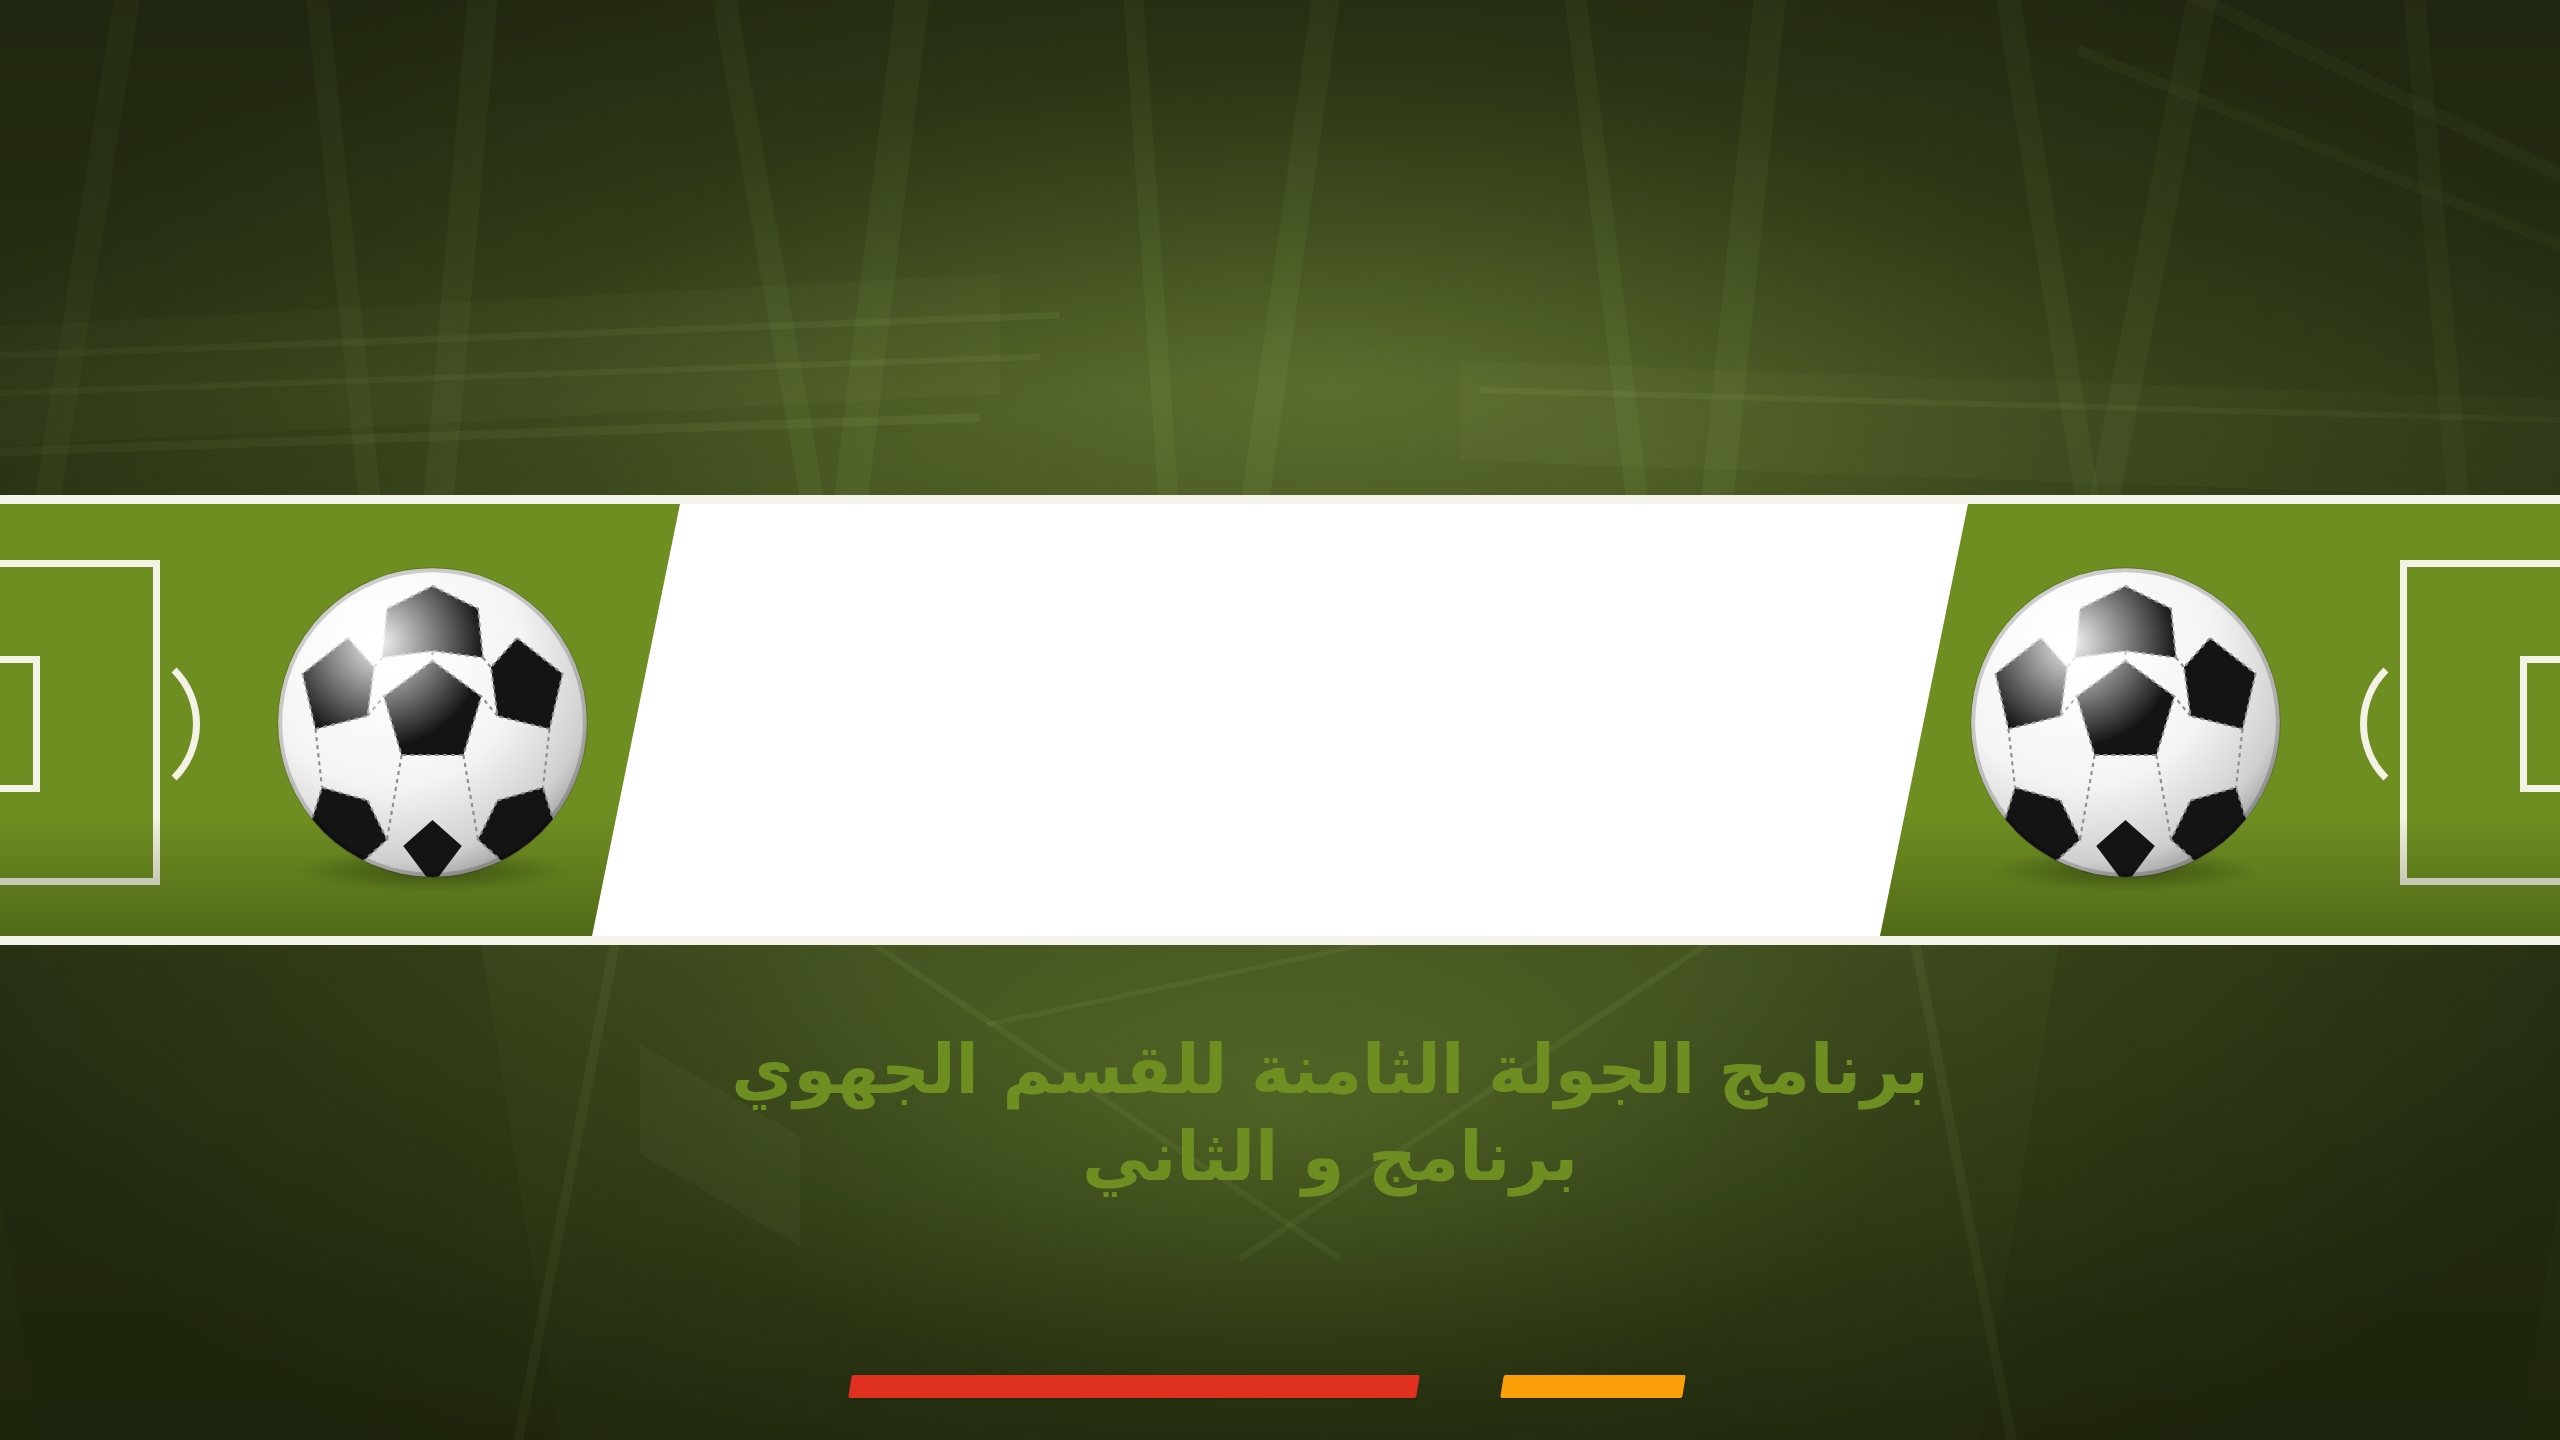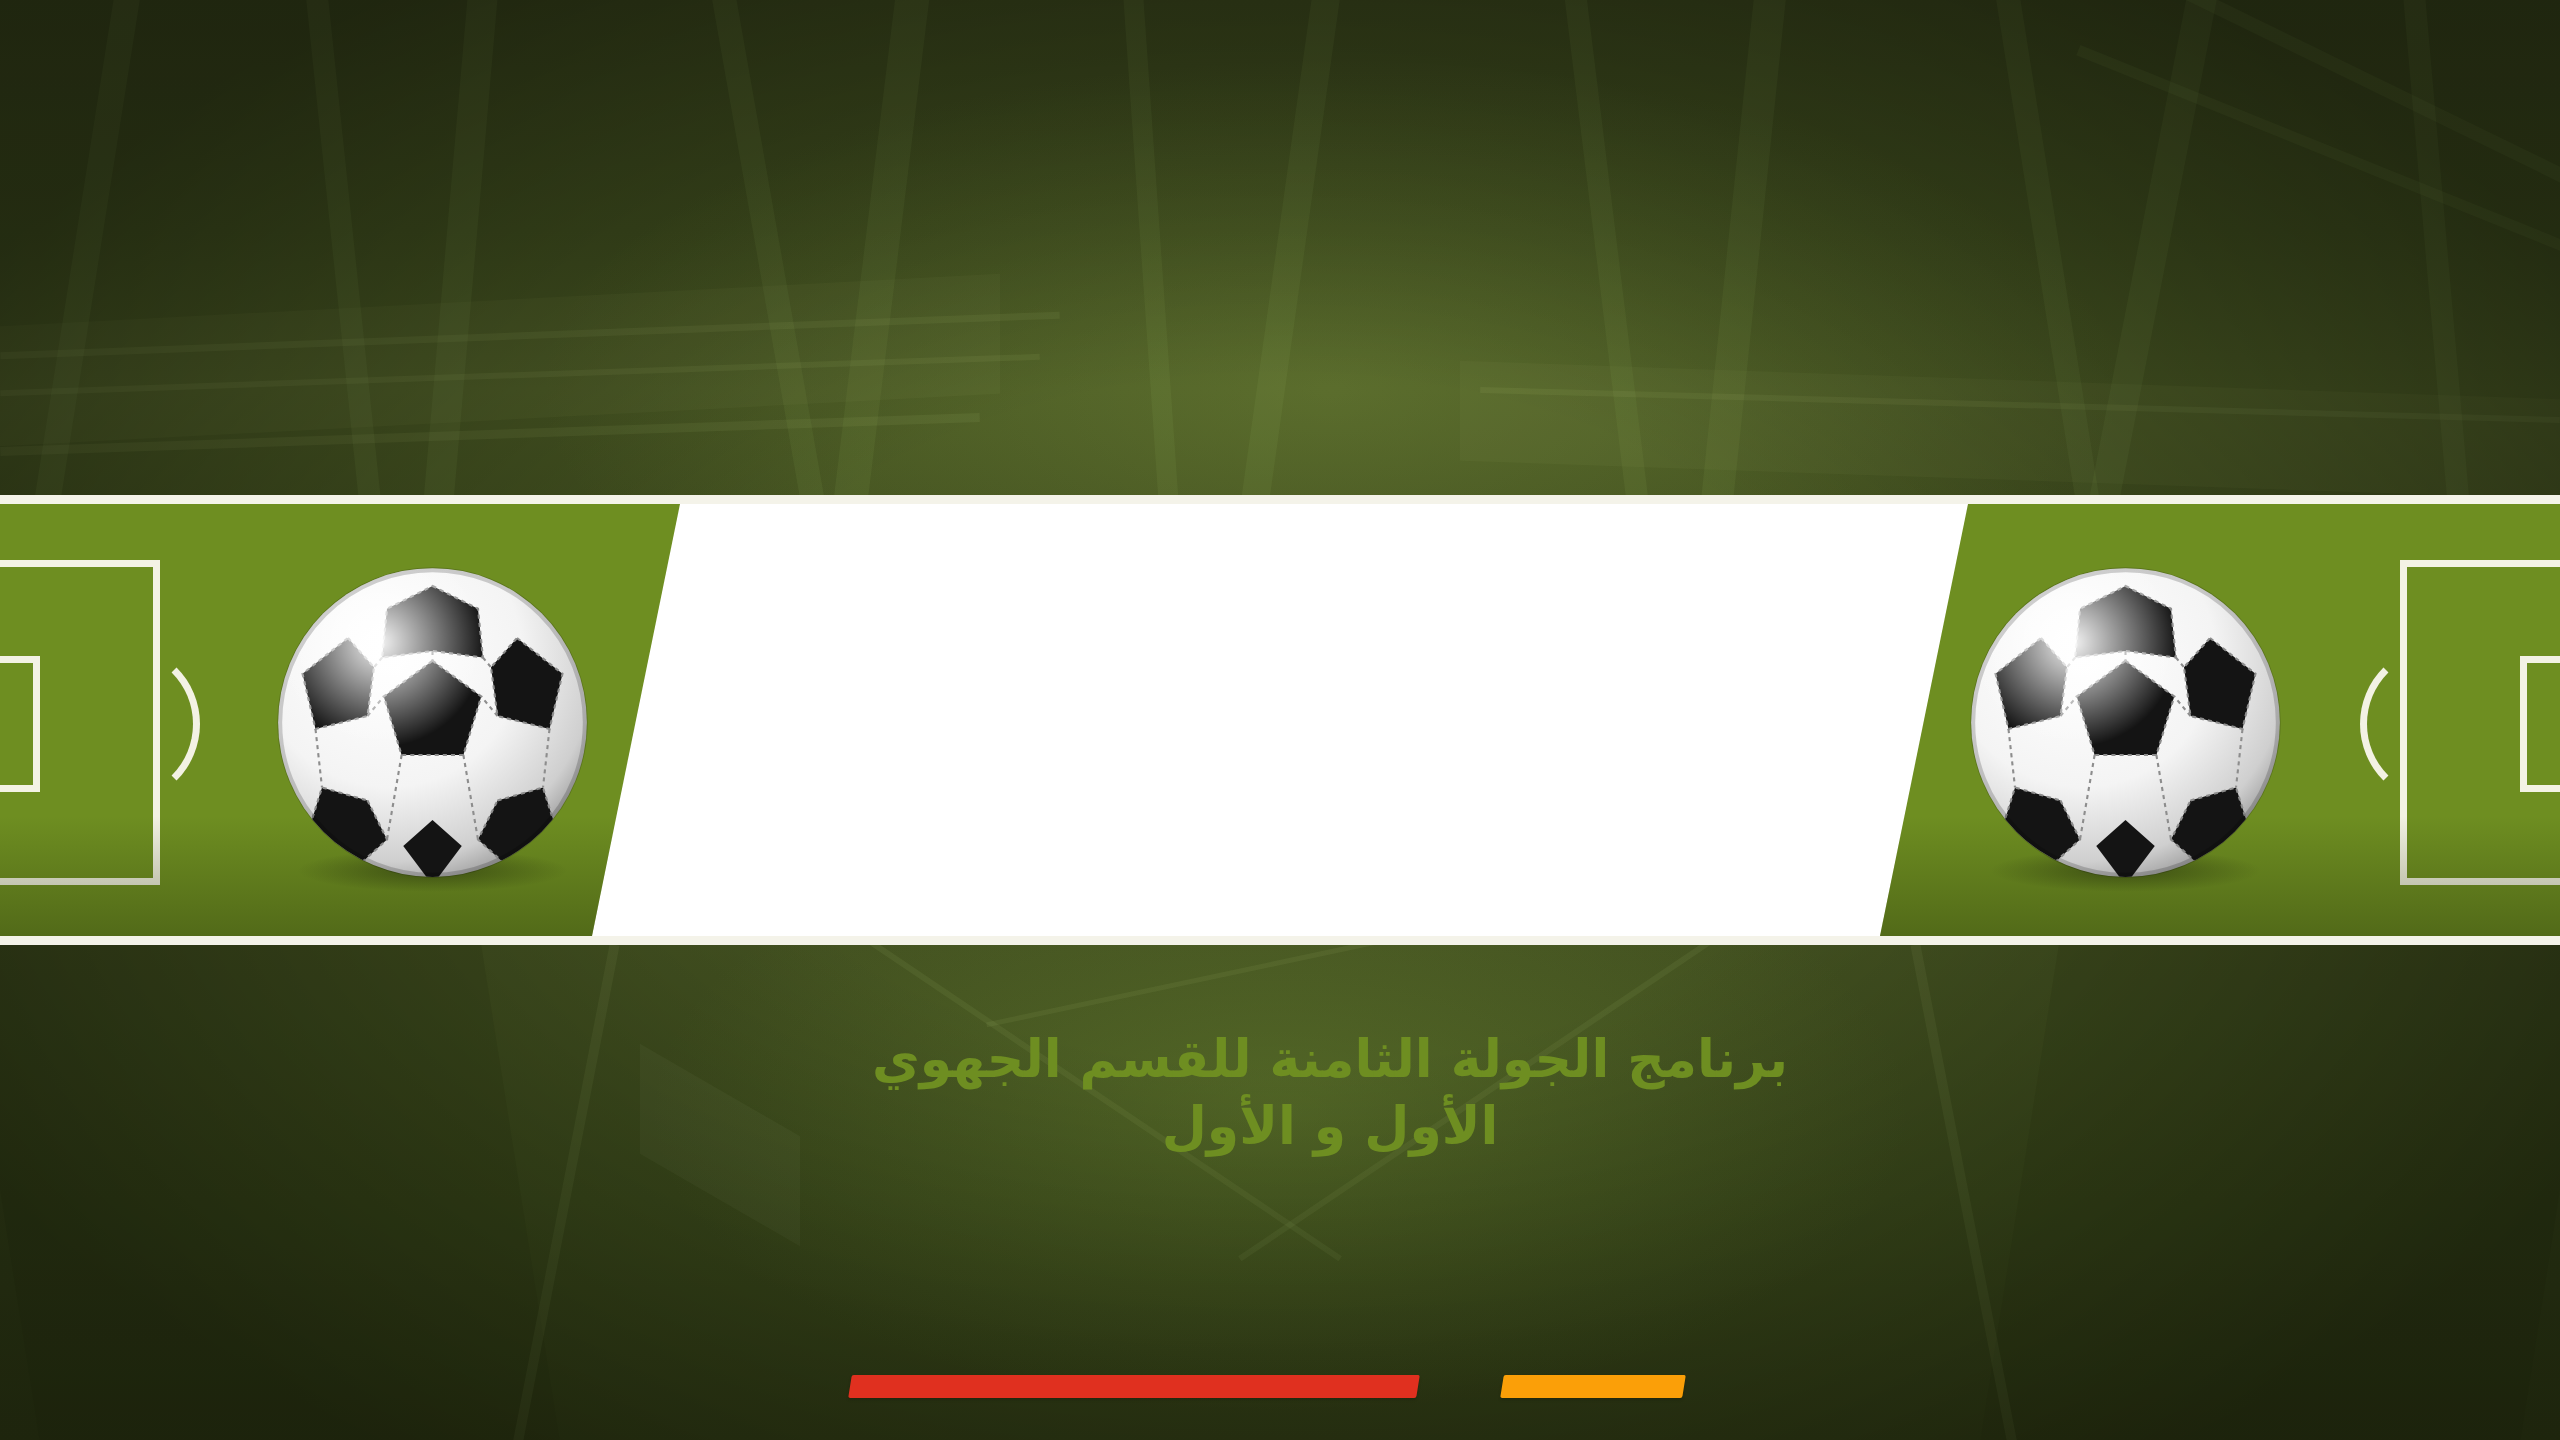--- a/index.html
+++ b/index.html
@@ -88,21 +88,21 @@
 
   
   .title-area{
     position:absolute;left:660px;top:505px;width:1340px;height:430px;
     display:flex;flex-direction:column;align-items:center;justify-content:flex-start;
     padding-top:26px;
   }
   .title-line{
     color:#6e8e21;
     font-weight:bold;
-    font-size:52px;
+    font-size:68px;
     line-height:1.28;
     letter-spacing:0;
     text-align:center;
     direction:rtl;
     white-space:nowrap;
   }
 
   
   .bars{
     position:absolute;left:840px;top:880px;width:860px;height:26px;
@@ -262,21 +262,21 @@
             <path d="M172,104 L168,140 M28,104 L32,140"></path>
           </g>
           <circle cx="100" cy="100" r="95" fill="url(#bl2h)"></circle>
           <circle cx="100" cy="100" r="94" fill="none" stroke="rgba(0,0,0,.18)" stroke-width="3"></circle>
         </svg>
       </div>
     </div>
 
     <div class="title-area">
       <div class="title-line">برنامج الجولة الثامنة للقسم الجهوي</div>
-      <div class="title-line">الأول و الأول</div>
+      <div class="title-line">برنامج و الثاني</div>
     </div>
 
     <div class="bars">
       <div class="bar red"></div>
       <div class="bar orange"></div>
     </div>
 
   </div>
 
 </div>

